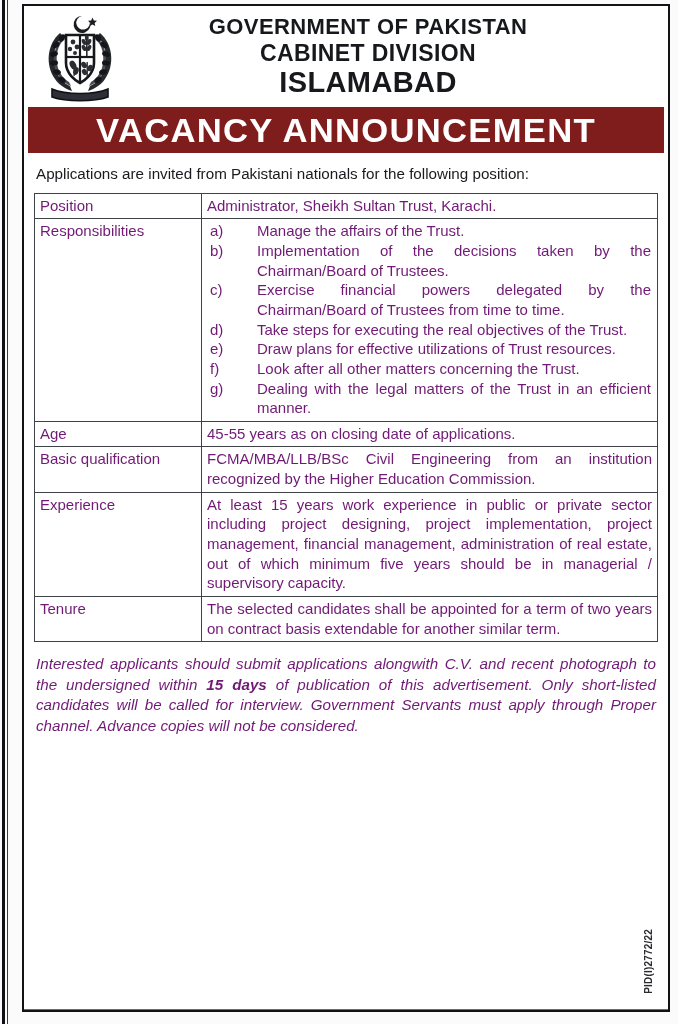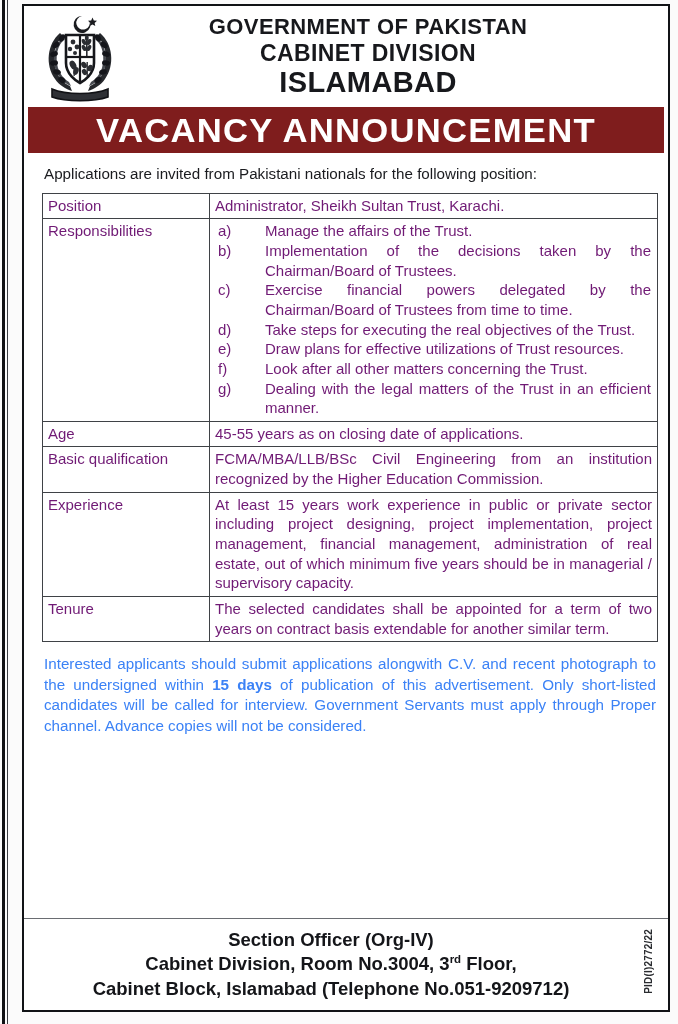--- a/index.html
+++ b/index.html
@@ -100,21 +100,20 @@
     white-space: nowrap;
     transform: scaleX(1.02);
   }
 
   
   .body-area {
     padding: 0 10px;
     flex: 1 1 auto;
     display: flex;
     flex-direction: column;
-    margin-left: 8px;
   }
 
   .intro {
     font-size: 15.2px;
     line-height: 1.3;
     padding: 11px 2px 9px 2px;
     color: #1a1b1f;
   }
 
   
@@ -165,21 +164,22 @@
     padding-right: 1px;
   }
 
   
   .closing {
     font-size: 15.2px;
     line-height: 1.345;
     padding: 12px 2px 10px 2px;
     text-align: justify;
     text-align-last: left;
-    color: #3b82f6;
+    color: #701a75;
+    font-style: italic;
   }
   .closing b { font-weight: bold; }
 
   
   .sig-sep {
     border-top: 1px solid #6a6d72;
     margin: 0 0 0 0;
   }
   .signature {
     text-align: center;
@@ -357,22 +357,17 @@
             <td class="value">The selected candidates shall be appointed for a term of two years on contract basis extendable for another similar term.</td>
           </tr>
         </tbody>
       </table>
 
       <div class="closing"><span>Interested applicants should submit applications alongwith C.V. and recent photograph to the undersigned within </span><b>15 days</b><span> of publication of this advertisement. Only short-listed candidates will be called for interview. Government Servants must apply through Proper channel. Advance copies will not be considered.</span></div>
 
     </div>
 
     <div class="sig-sep"></div>
-    <div class="signature">
-      <div>Section Officer (Org-IV)</div>
-      <div><span>Cabinet Division, Room No.3004, 3</span><sup>rd</sup><span> Floor,</span></div>
-      <div>Cabinet Block, Islamabad (Telephone No.051-9209712)</div>
-    </div>
 
     <div class="pid">PID(I)2772/22</div>
 
   </div>
 </div>
 
 </body></html>

